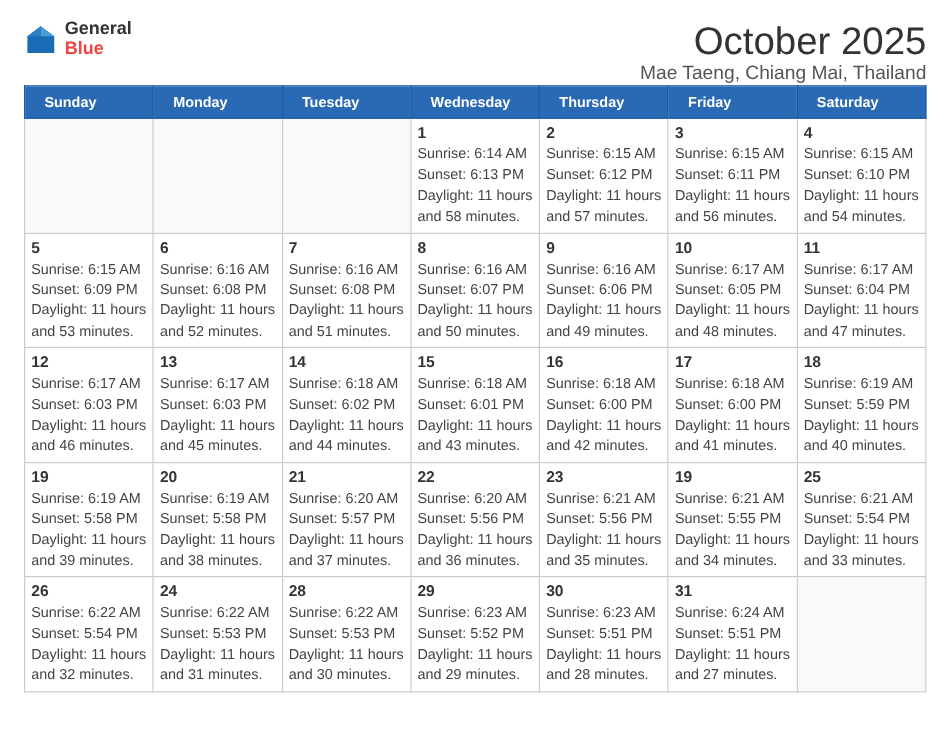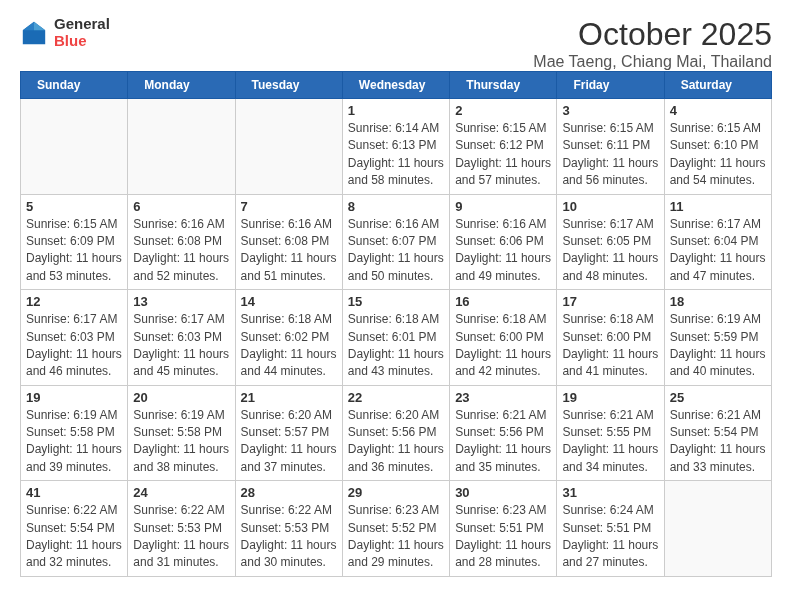--- a/index.html
+++ b/index.html
@@ -283,21 +283,21 @@
         </td>
         <td>
           <div class="day-number">25</div>
           <div class="day-info" style="white-space: pre-line;">Sunrise: 6:21 AM
 Sunset: 5:54 PM
 Daylight: 11 hours and 33 minutes.</div>
         </td>
       </tr>
       <tr class="week-row">
         <td>
-          <div class="day-number">41</div>
+          <div class="day-number">26</div>
           <div class="day-info" style="white-space: pre-line;">Sunrise: 6:22 AM
 Sunset: 5:54 PM
 Daylight: 11 hours and 32 minutes.</div>
         </td>
         <td>
           <div class="day-number">24</div>
           <div class="day-info" style="white-space: pre-line;">Sunrise: 6:22 AM
 Sunset: 5:53 PM
 Daylight: 11 hours and 31 minutes.</div>
         </td>

